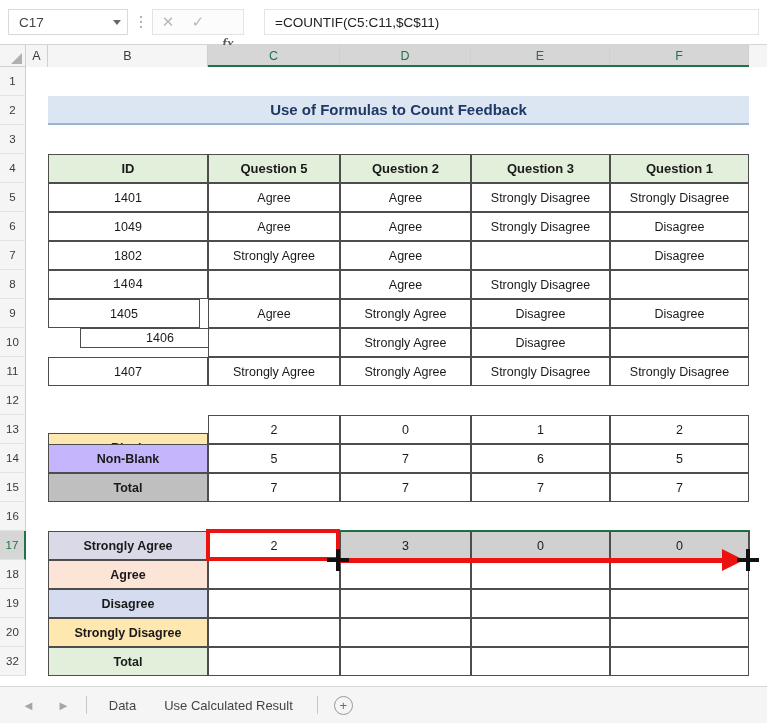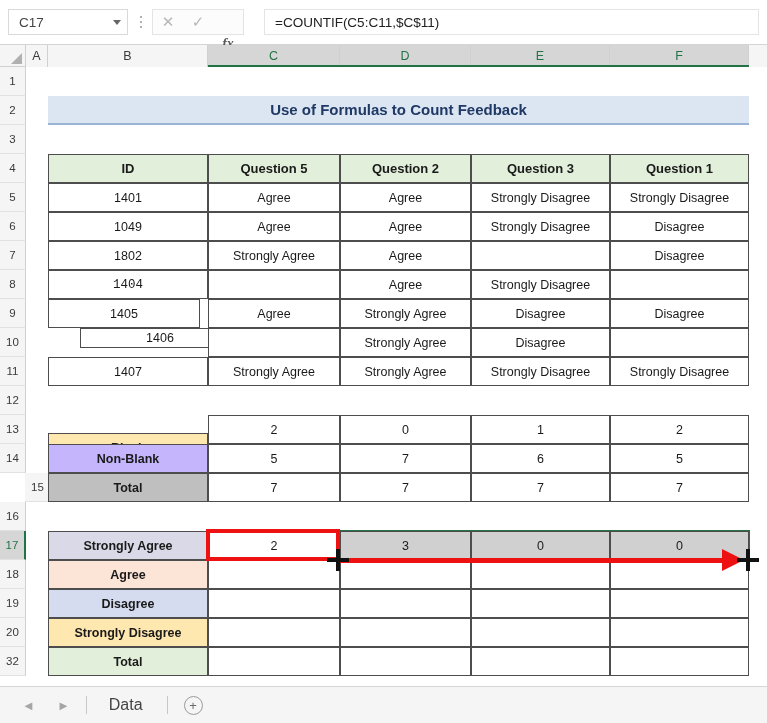--- a/index.html
+++ b/index.html
@@ -168,21 +168,21 @@
   .tabbar {
     position: absolute; left: 0; top: 686px; width: 767px; height: 37px;
     background: #f5f5f5; border-top: 1px solid #d6d6d6;
     display: flex; align-items: center; padding-left: 12px;
   }
   .nav-arrows { display: flex; gap: 22px; margin-right: 16px; padding-left: 10px;}
   .nav-arrow { color: #a6a6a6; font-size: 13px; }
   .tab-div { width: 1px; height: 18px; background: #c8c8c8; margin-right: 8px;}
   .tab {
     height: 35px; padding: 0 14px; display: flex; align-items: center;
-    font-size: 16px; color: #444;
+    font-size: 13px; color: #444;
   }
   .tab.active {
     background: #ffffff; color: #217346; font-weight: bold;
     border-top: 2px solid #217346; border-left: 1px solid #d6d6d6;
     border-right: 1px solid #d6d6d6;
   }
   .tab-sep { width: 1px; height: 18px; background: #c8c8c8; margin: 0 10px;}
   .add-sheet {
     width: 19px; height: 19px; border: 1px solid #9a9a9a; border-radius: 50%;
     display: flex; align-items: center; justify-content: center;
@@ -237,21 +237,21 @@
   <div class="rowhead" style="top:138px; height:29px;">5</div>
   <div class="rowhead" style="top:167px; height:29px;">6</div>
   <div class="rowhead" style="top:196px; height:29px;">7</div>
   <div class="rowhead" style="top:225px; height:29px;">8</div>
   <div class="rowhead" style="top:254px; height:29px;">9</div>
   <div class="rowhead" style="top:283px; height:29px;">10</div>
   <div class="rowhead" style="top:312px; height:29px;">11</div>
   <div class="rowhead" style="top:341px; height:29px;">12</div>
   <div class="rowhead" style="top:370px; height:29px;">13</div>
   <div class="rowhead" style="top:399px; height:29px;">14</div>
-  <div class="rowhead" style="top:428px; height:29px;margin-left:25px;">15</div>
+  <div class="rowhead" style="top:428px; height:29px;">15</div>
   <div class="rowhead" style="top:457px; height:29px;">16</div>
   <div class="rowhead sel" style="top:486px; height:29px;">17</div>
   <div class="rowhead" style="top:515px; height:29px;">18</div>
   <div class="rowhead" style="top:544px; height:29px;">19</div>
   <div class="rowhead" style="top:573px; height:29px;">20</div>
   <div class="rowhead" style="top:602px; height:29px;">32</div>
   <div class="scroll-corner"></div>
 
   <div class="cells">
 
@@ -371,15 +371,16 @@
   </div>
 </div>
 
 <div class="tabbar">
   <div class="nav-arrows">
     <span class="nav-arrow">◄</span>
     <span class="nav-arrow">►</span>
   </div>
   <div class="tab-div"></div>
   <div class="tab">Data</div>
+  <div class="tab">Use Calculated Result</div>
   <div class="tab-sep"></div>
   <div class="add-sheet">+</div>
 </div>
 
 </body></html>

